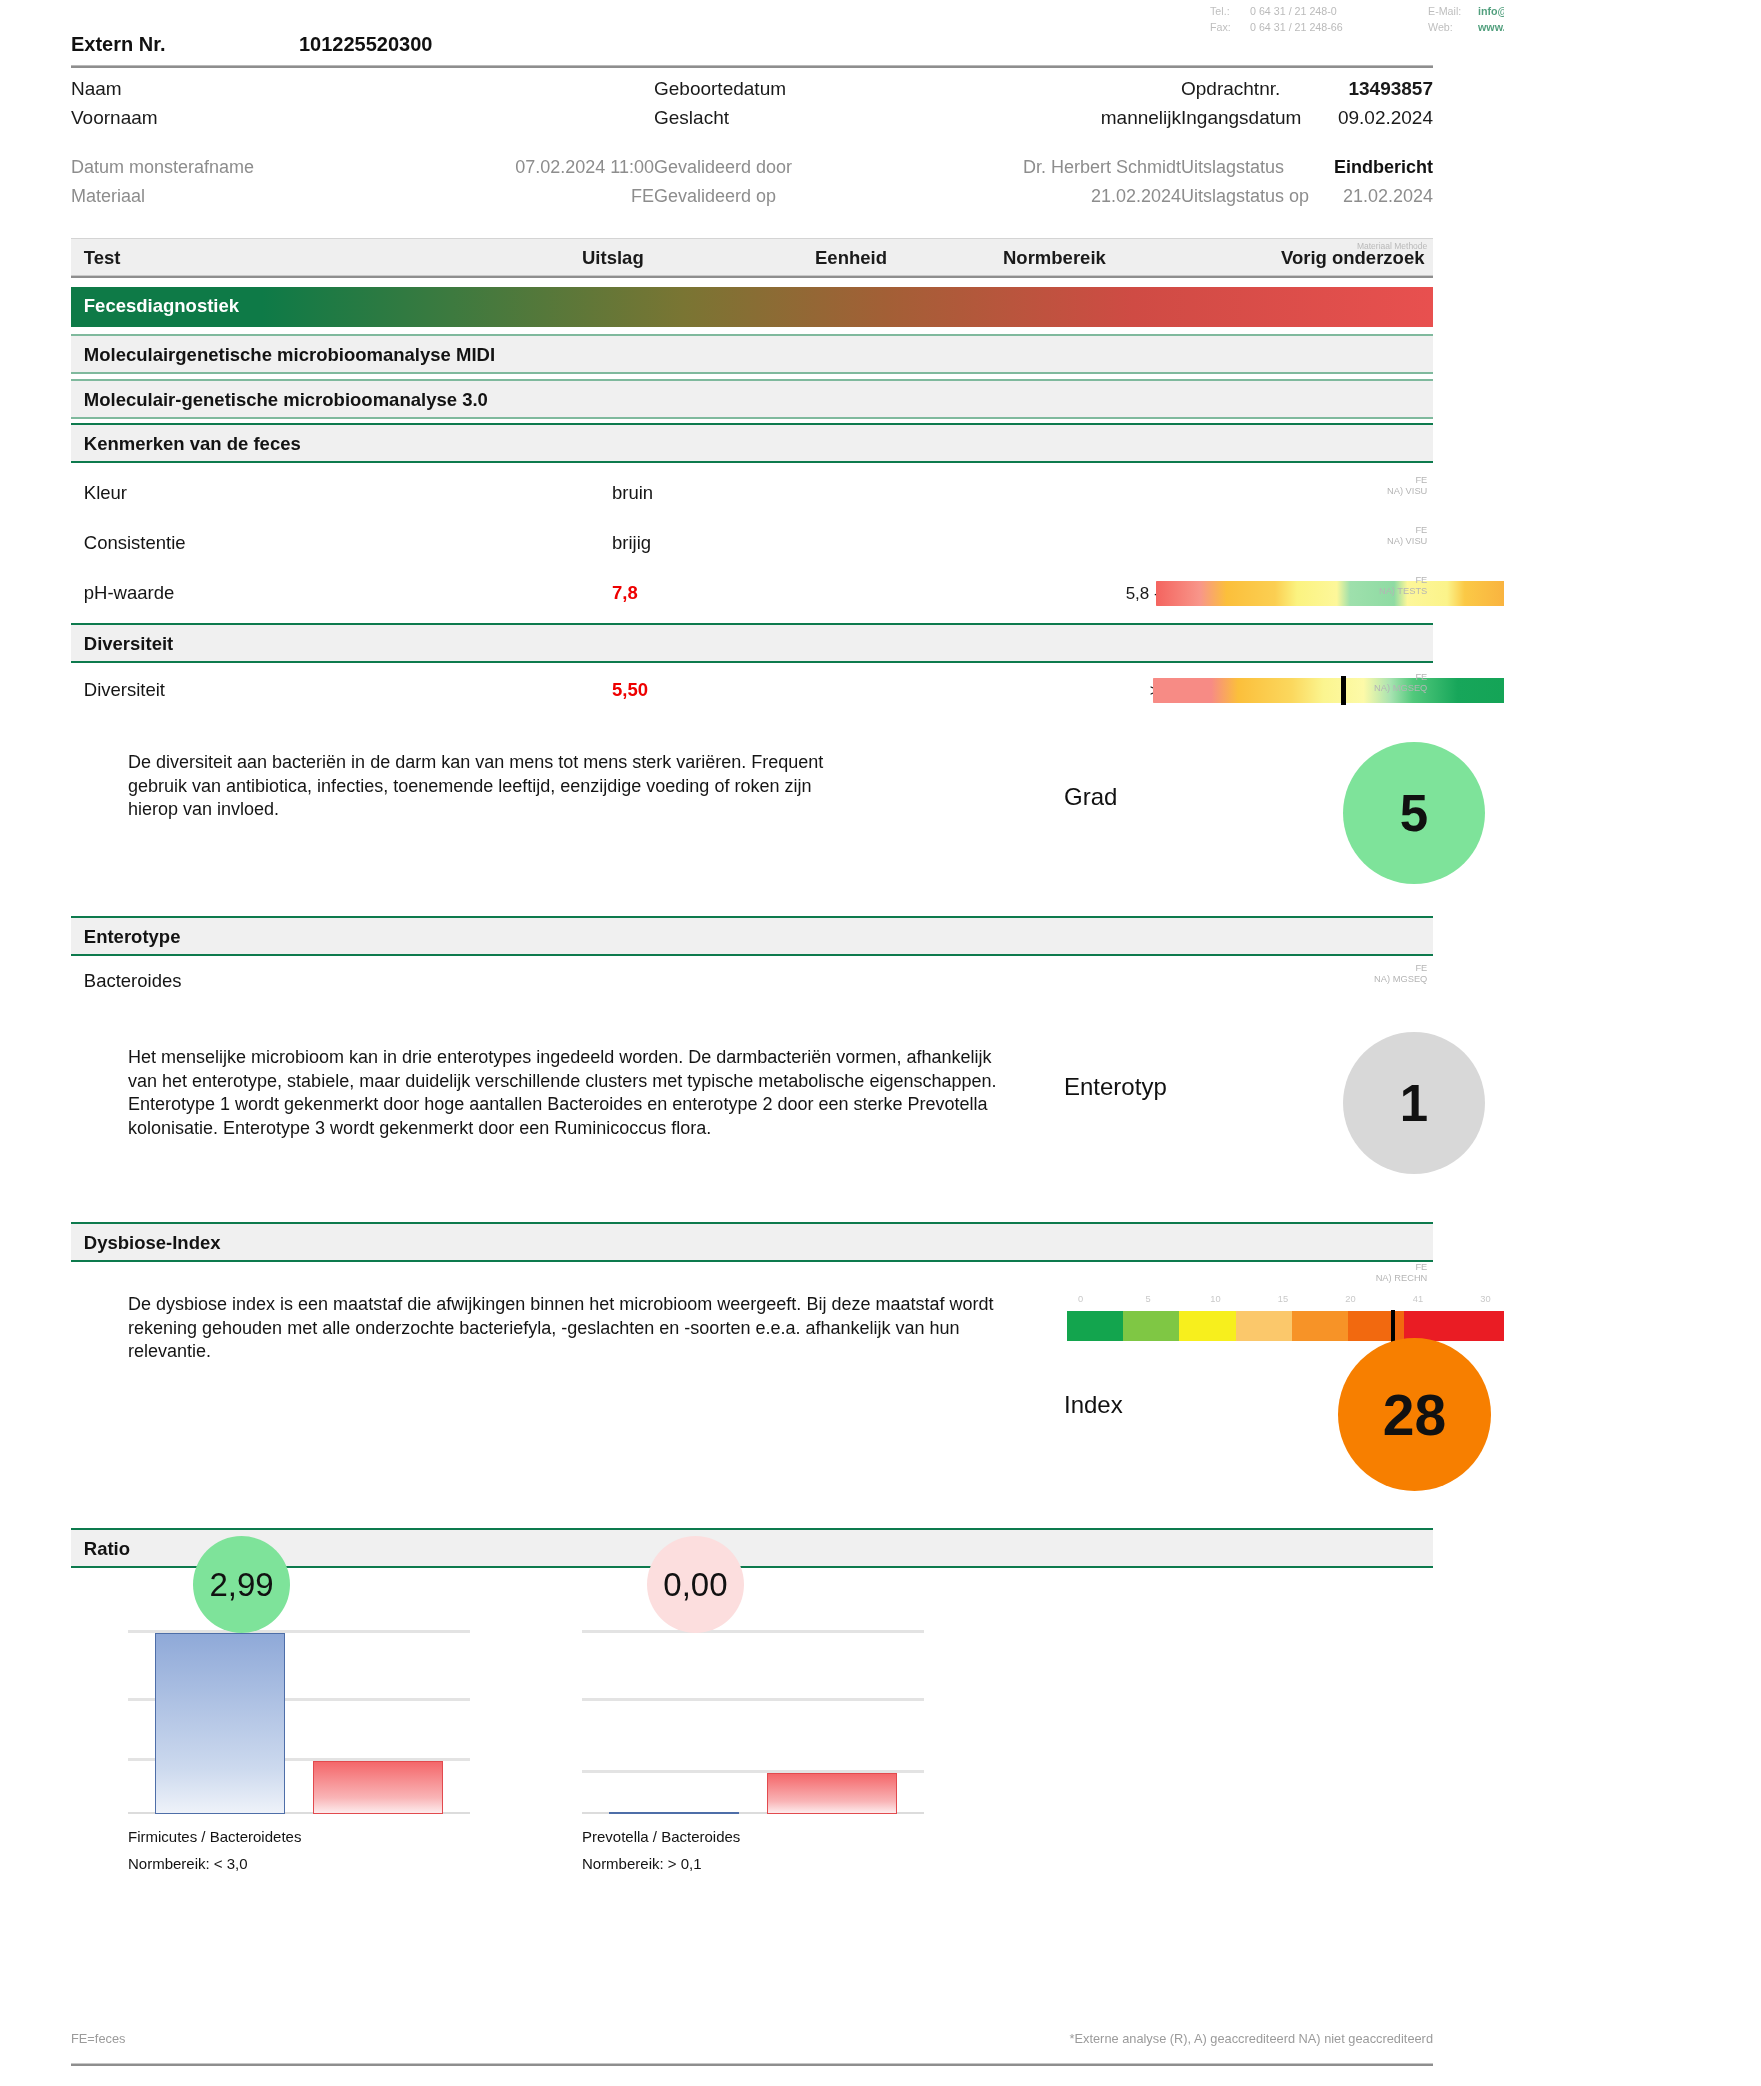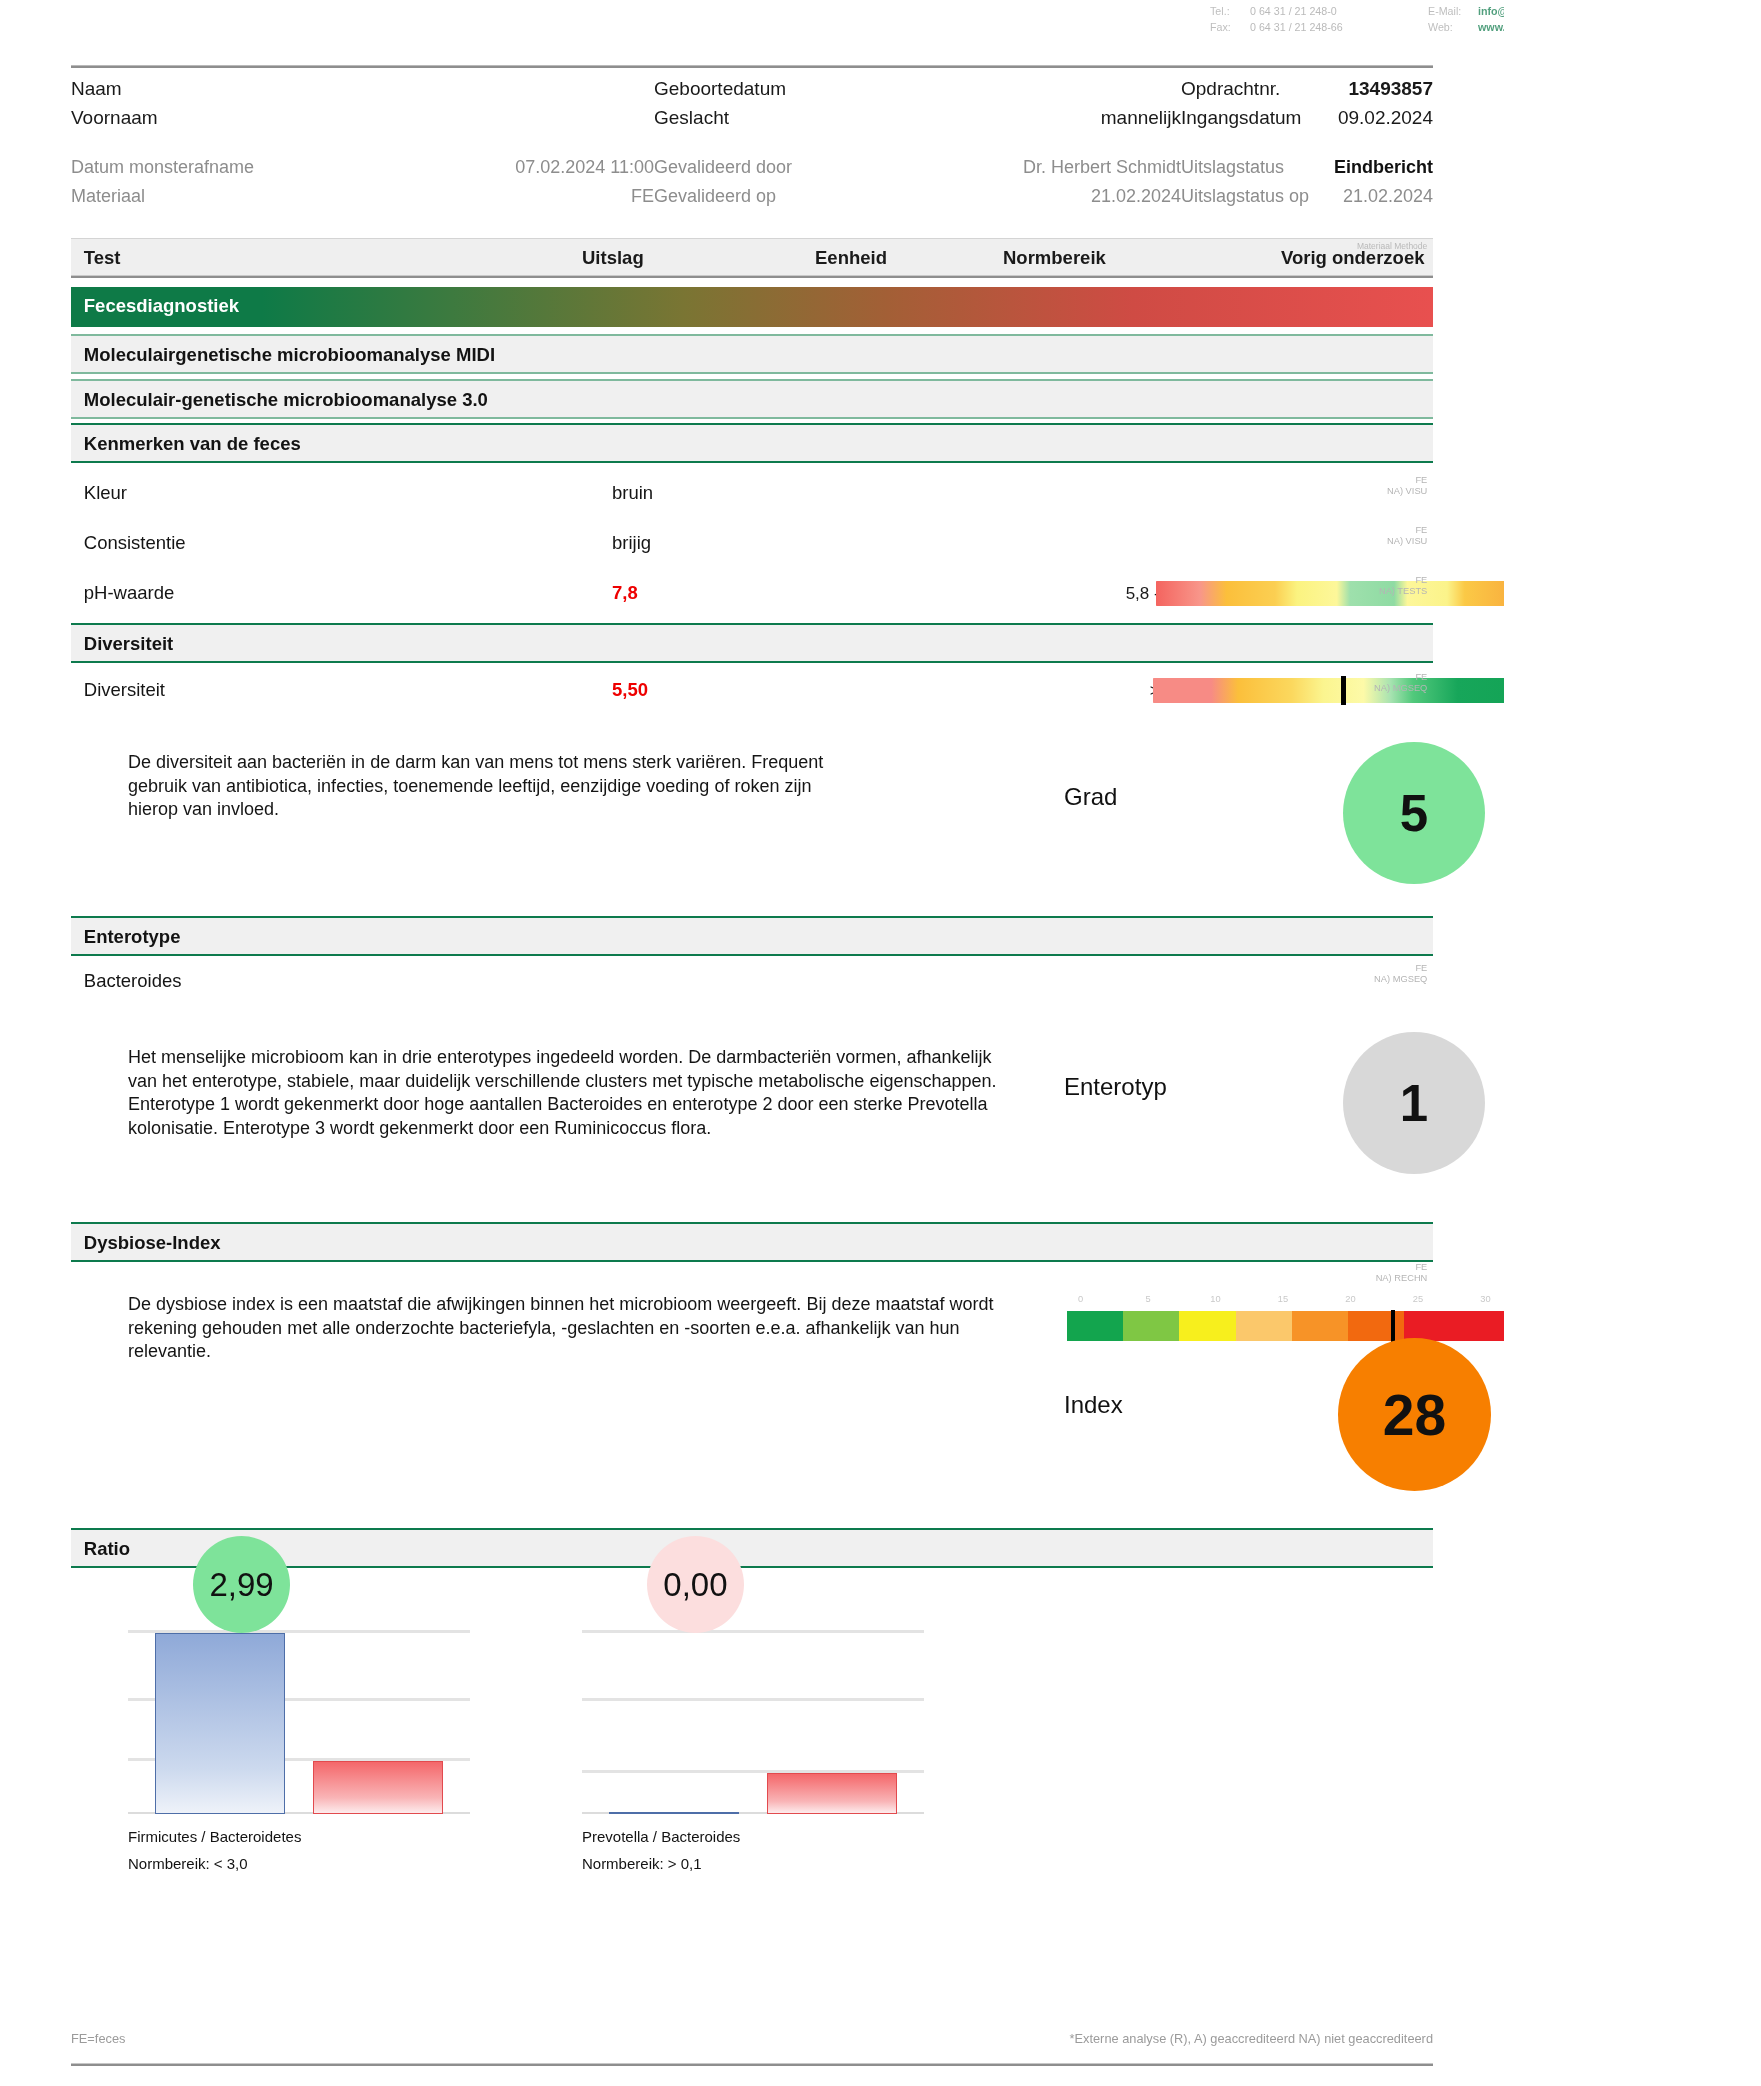--- a/index.html
+++ b/index.html
@@ -308,20 +308,24 @@
     <div class="lbl">Tel.:</div>
     <div class="val">0 64 31 / 21 248-0</div>
     <div class="lbl">E-Mail:</div>
     <div class="green">info@biovis.de</div>
     <div class="lbl">Fax:</div>
     <div class="val">0 64 31 / 21 248-66</div>
     <div class="lbl">Web:</div>
     <div class="green">www.biovis.de</div>
   </div>
 
+  <div class="externrow">
+    <div class="k">Extern Nr.</div>
+    <div class="v">101225520300</div>
+  </div>
   <div class="hrule-top"></div>
 
   <div class="info">
     <div class="row">
       <div class="c1">
           <span class="lab">Naam</span>
           <span class="val"></span>
         </div>
       <div class="c2">
           <span class="lab">Geboortedatum</span>
@@ -483,21 +487,21 @@
       <div>NA) RECHN</div>
     </div>
   </div>
 
   <div class="dysticks">
       <span style="left: 3%;">0</span>
       <span style="left: 18%;">5</span>
       <span style="left: 33%;">10</span>
       <span style="left: 48%;">15</span>
       <span style="left: 63%;">20</span>
-      <span style="left: 78%;">25</span>
+      <span style="left: 78%;">41</span>
       <span style="left: 93%;">30</span>
     </div>
   <div class="dysscale">
     <div class="marker"></div>
   </div>
 
   <div class="descblock" style="left:128px; top:1265px; width:889px;margin-top:28px;">De dysbiose index is een maatstaf die afwijkingen binnen het microbioom weergeeft. Bij deze maatstaf wordt rekening gehouden met alle onderzochte bacteriefyla, -geslachten en -soorten e.e.a. afhankelijk van hun relevantie.</div>
   <div class="scorelabel" style="left:1064px; top:1391px;">Index</div>
   <div class="circle" id="dysbiose-circle" style="left: 1338px; top: 1338px; width: 153px; height: 153px; font-size: 57px; background: rgb(247, 127, 0);">
     <span>28</span>

